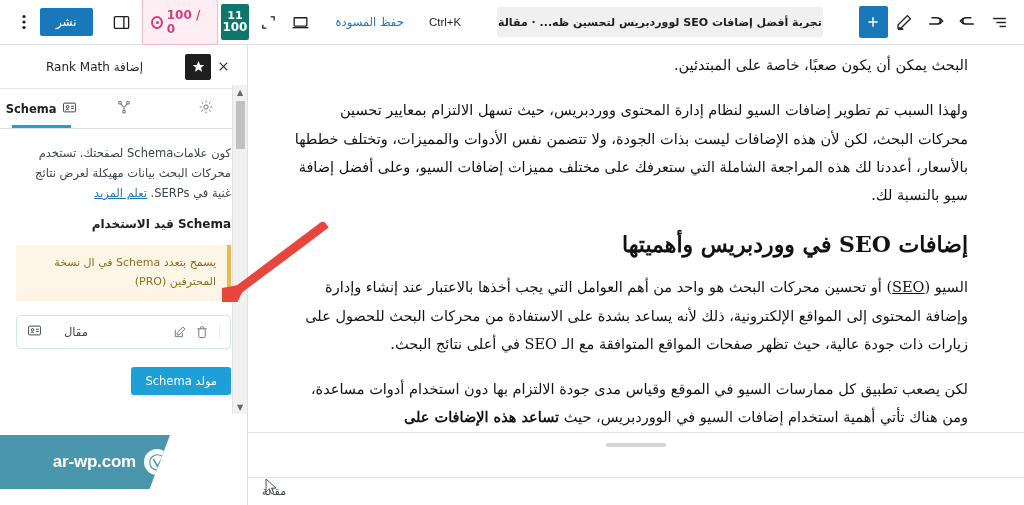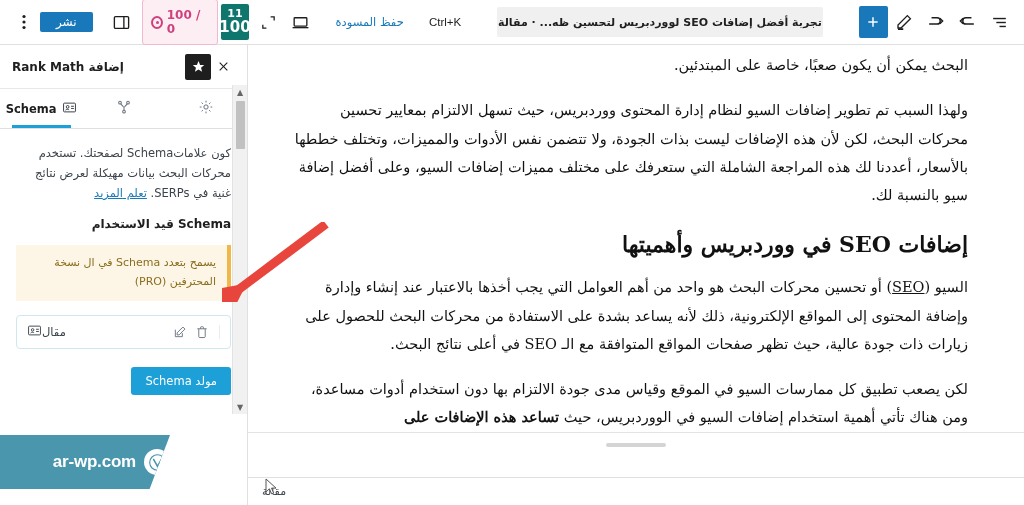--- a/index.html
+++ b/index.html
@@ -90,25 +90,25 @@
     background: #0f766e; color: #fff;
     border-radius: 2px;
     display:flex; flex-direction:column;
     align-items:center; justify-content:center;
     font-size: 10px; line-height: 1.05;
     direction: ltr; cursor: pointer;
     font-weight: 700;
     overflow: hidden;
   }
   .score-chip .num { font-size: 11px; }
-  .score-chip .den { font-size: 15px; }
+  .score-chip .den { font-size: 12px; }
   .publish-btn {
     background: #1878b9; color: #fff;
     border: none; border-radius: 2px;
-    height: 20px; padding: 0 16px;
+    height: 28px; padding: 0 16px;
     font-size: 12px; cursor: pointer;
     font-family: inherit;
     margin-right: 4px;
   }
   .kebab { font-size: 18px; letter-spacing: 0; line-height: 1; }
 
   
   .sidebar {
     position: absolute; top: 45px; left: 0;
     width: 248px; height: 460px;
@@ -118,22 +118,22 @@
     overflow: hidden;
   }
   .sb-header {
     height: 44px; flex: none;
     display: flex; flex-direction: row-reverse;
     align-items: center; padding: 0 12px;
     border-bottom: 1px solid #e8e8e8;
     background: #fff;
   }
   .sb-title {
-    font-size: 12px; font-weight: 700; color: #1e1e1e;
-    flex: 1; text-align: left;
+    font-size: 12px; font-weight: 400; color: #1e1e1e;
+    flex: 1; text-align: center;
   }
   .sb-star {
     width: 26px; height: 26px; background: #1e1e1e;
     color: #fff; border-radius: 2px;
     display: flex; align-items: center; justify-content: center;
     font-size: 14px; margin-left: 8px; cursor: pointer;
   }
   .sb-close {
     width: 24px; height: 24px; cursor: pointer;
     display: flex; align-items: center; justify-content: center;
@@ -182,21 +182,21 @@
     border: 1px solid #cfe7ef;
     border-radius: 4px;
     background: #fff;
     height: 34px;
     display: flex; flex-direction: row-reverse;
     align-items: center; justify-content: space-between;
     padding: 0 10px; margin-bottom: 18px;
   }
   .schema-item-label {
     display: flex; flex-direction: row-reverse; align-items: center;
-    gap: 0; font-size: 11.5px; color: #3c434a;
+    gap: 22px; font-size: 11.5px; color: #3c434a;
   }
   .schema-item-actions {
     display: flex; flex-direction: row-reverse;
     align-items: center; gap: 8px;
     color: #6b7280;
     border-right: 1px solid #e4eef2;
     padding-right: 10px;
   }
   .schema-item-actions span { cursor: pointer; display:flex; }
   .gen-row { display: flex; justify-content: flex-start; }

